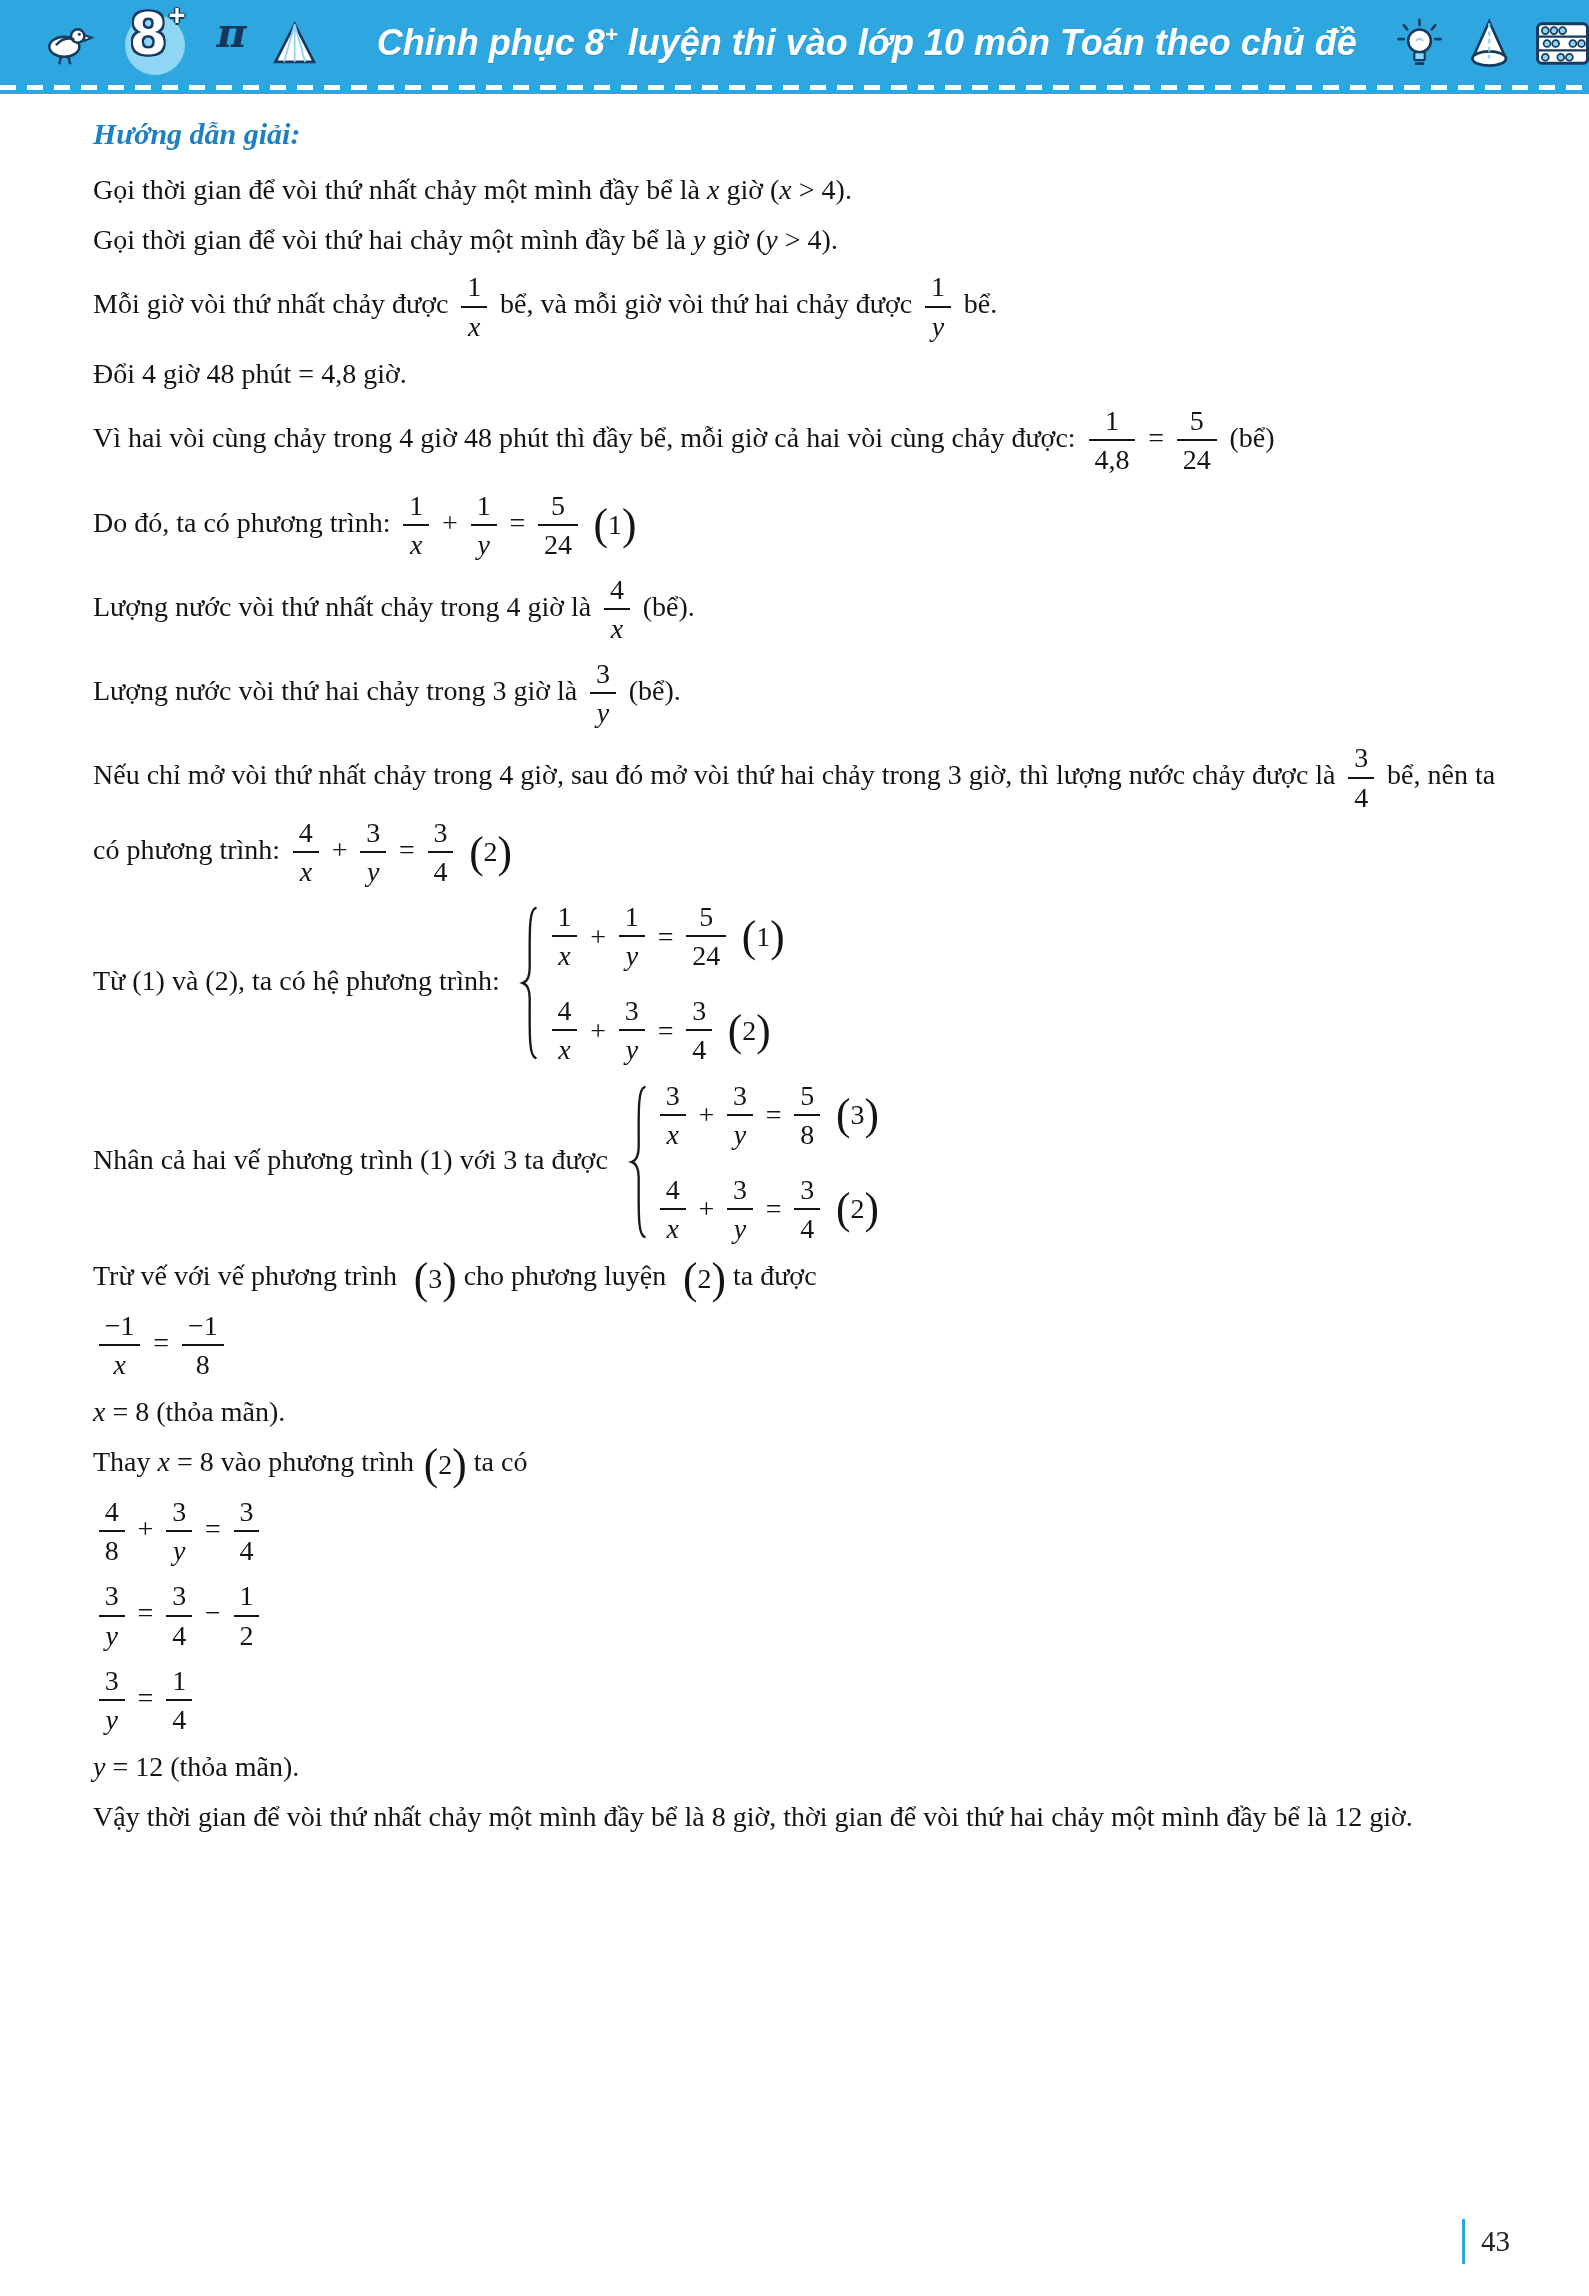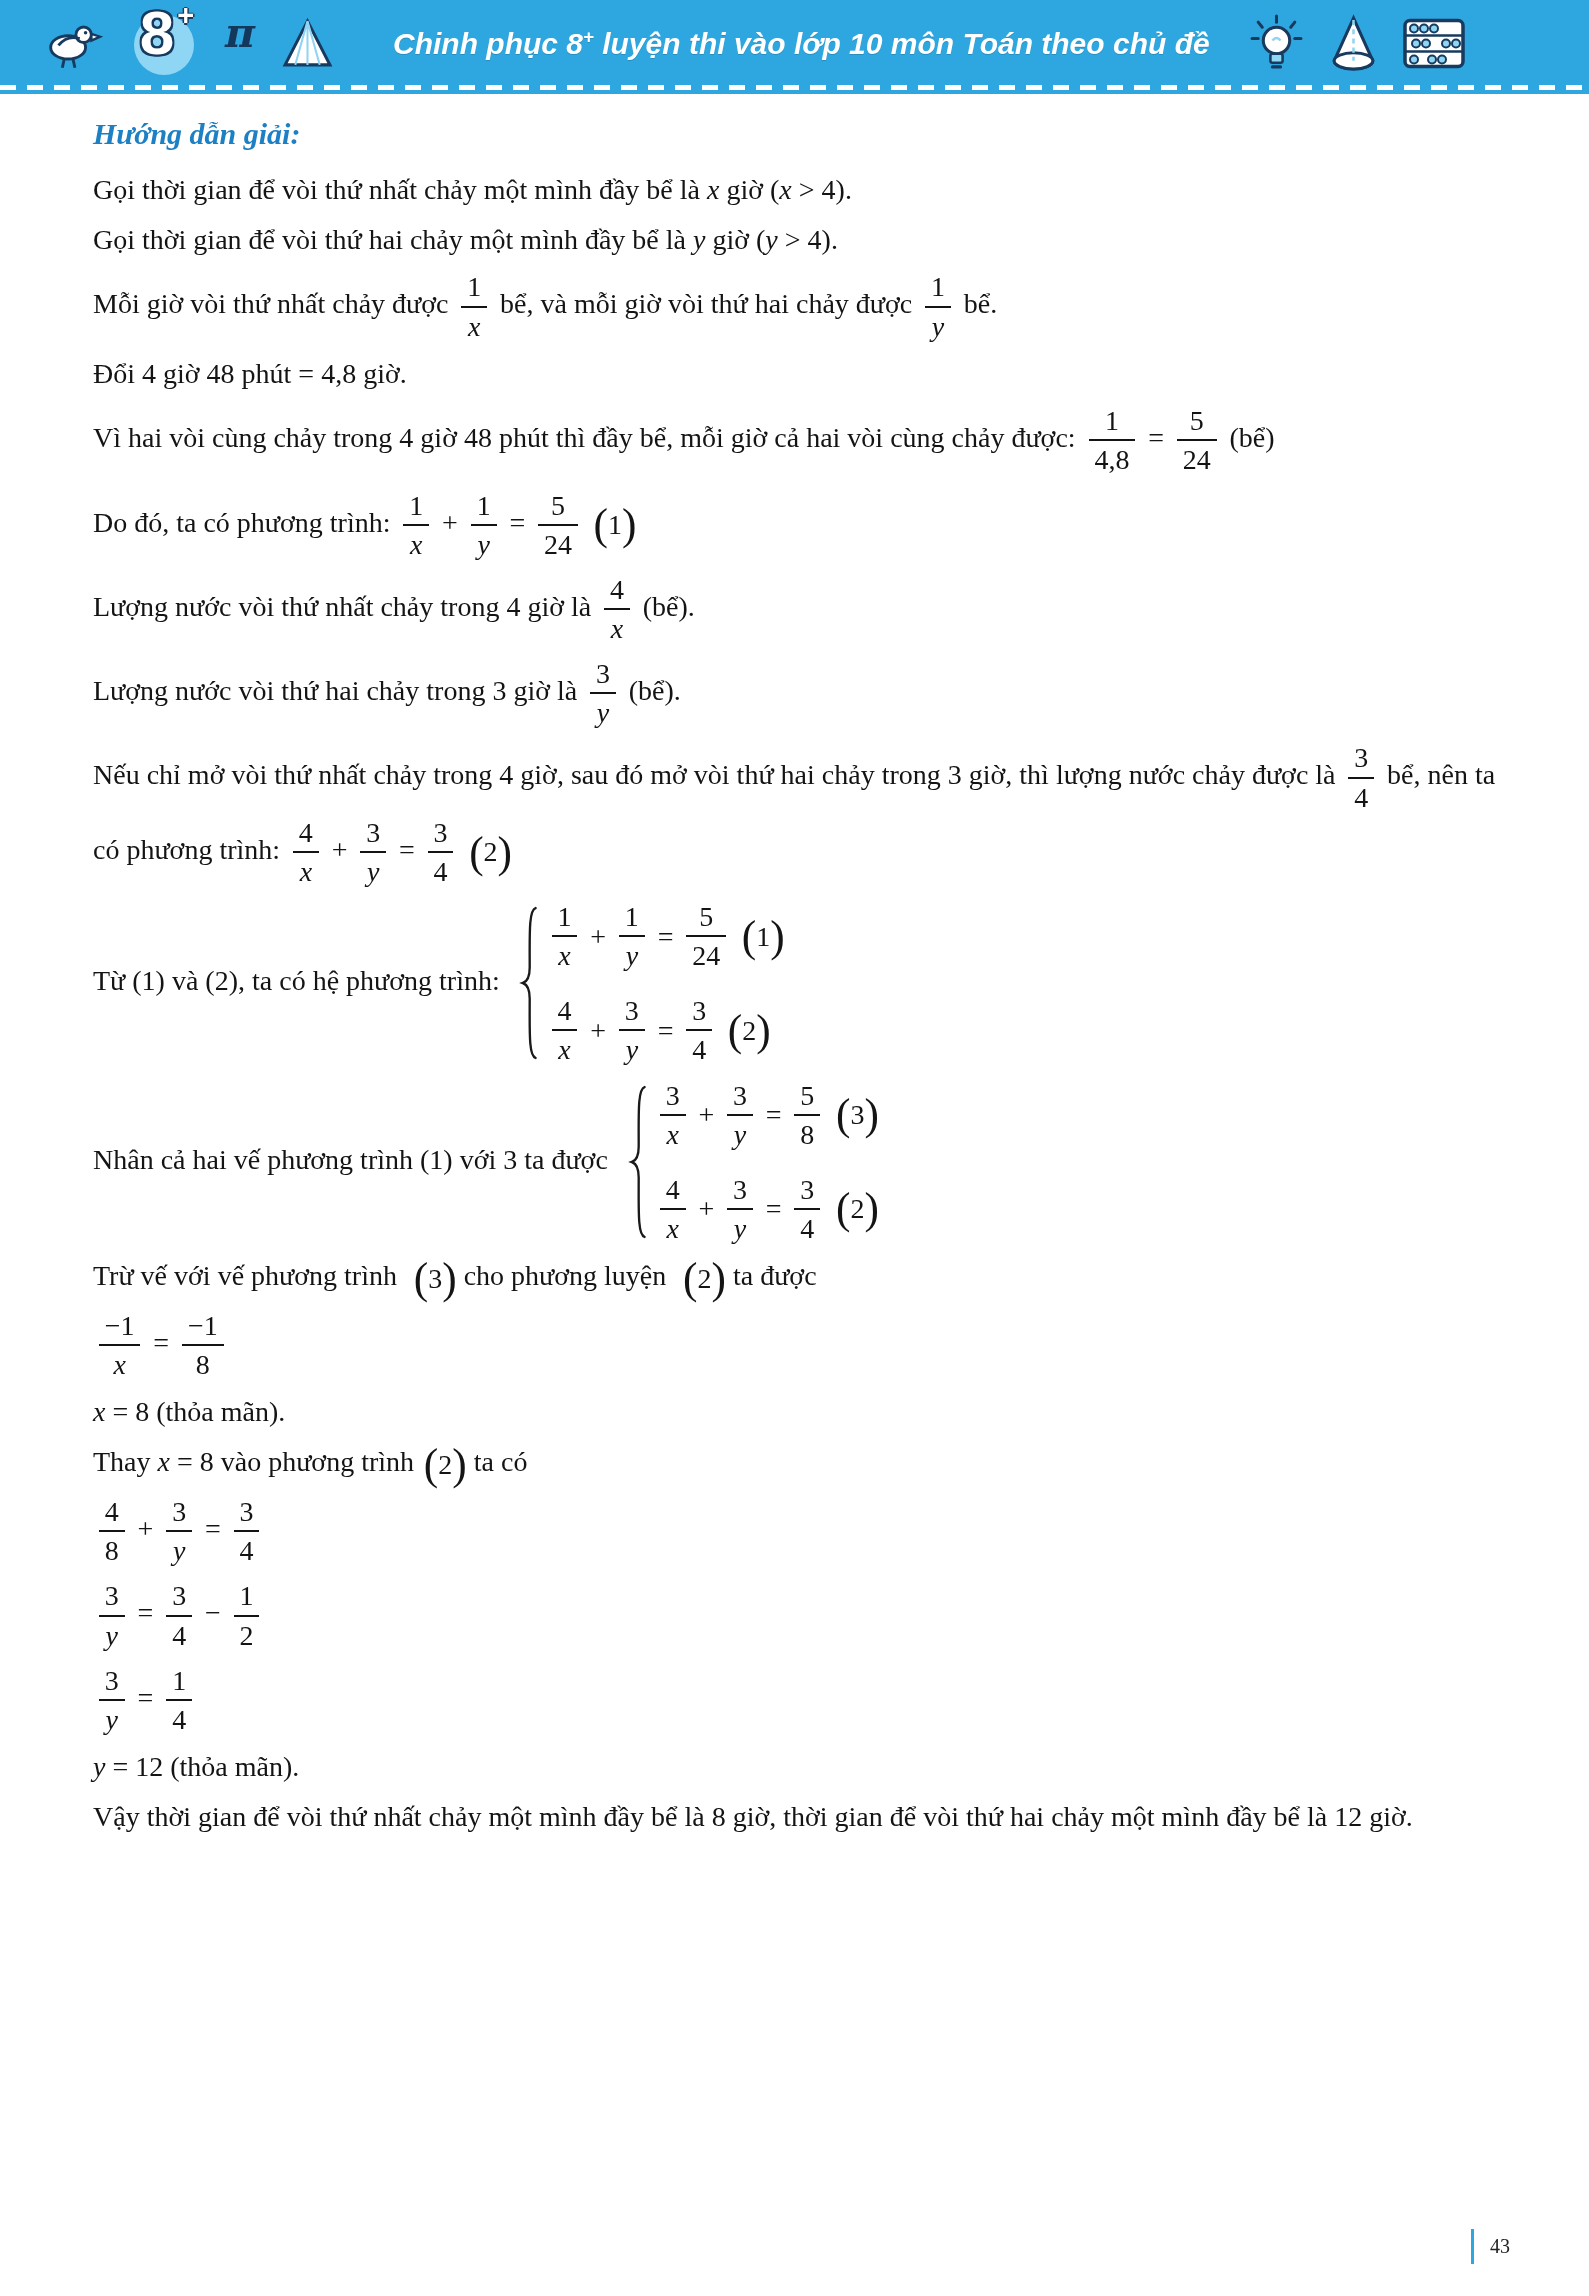--- a/index.html
+++ b/index.html
@@ -21,21 +21,21 @@
     display:flex; align-items:center;
     padding: 0 0 7.8px 41px; gap:25px;
   }
   .hdr-dash {
     position:absolute; left:0; right:0; bottom:3.9px; height:4.9px;
     background: repeating-linear-gradient(90deg,#ffffff 0 15.6px, rgba(0,0,0,0) 15.6px 27px);
   }
   .hdr-title {
     font-family:"Liberation Sans", sans-serif;
     font-weight:bold; font-style:italic;
-    color:#ffffff; font-size:30px; white-space:nowrap;
+    color:#ffffff; font-size:36px; white-space:nowrap;
     margin-left:33px; margin-right:13.7px;
     text-shadow: 0 1px 0 rgba(0,0,0,0.15);
   }
   .hdr-title sup { font-size:0.62em; }
   .badge { position:relative; width:72px; height:76px; flex:0 0 auto; }
   .badge-circle { position:absolute; left:5.9px; top:9.8px; width:60px; height:60px; border-radius:50%; background:#8ed6f4; }
   .badge-num {
     position:absolute; left:11.7px; top:-5.9px;
     font-family:"Liberation Sans", sans-serif; font-weight:bold;
     font-size:62px; color:#ffffff; line-height:1.1;
@@ -83,21 +83,21 @@
   .sys { display:inline-flex; align-items:center; vertical-align:middle; gap:7.8px; margin-left:11.7px; }
   .sysrows { display:inline-flex; flex-direction:column; gap:19.5px; }
   .sysrow { display:inline-flex; align-items:center; }
   .brace { width:19.5px; height:156px; flex:0 0 auto; }
 
   
   .pagenum {
     position:absolute; right:78px; bottom:33px;
     border-left:3.9px solid #2ea7e0;
     padding:5.9px 2px 5.9px 15.6px;
-    font-size:20px; color:#222222;
+    font-size:29px; color:#222222;
   }
 </style>
 </head>
 <body>
 
 <div class="page">
 
   <div class="hdr">
 
     <svg width="62" height="57" viewBox="0 0 64 56">

